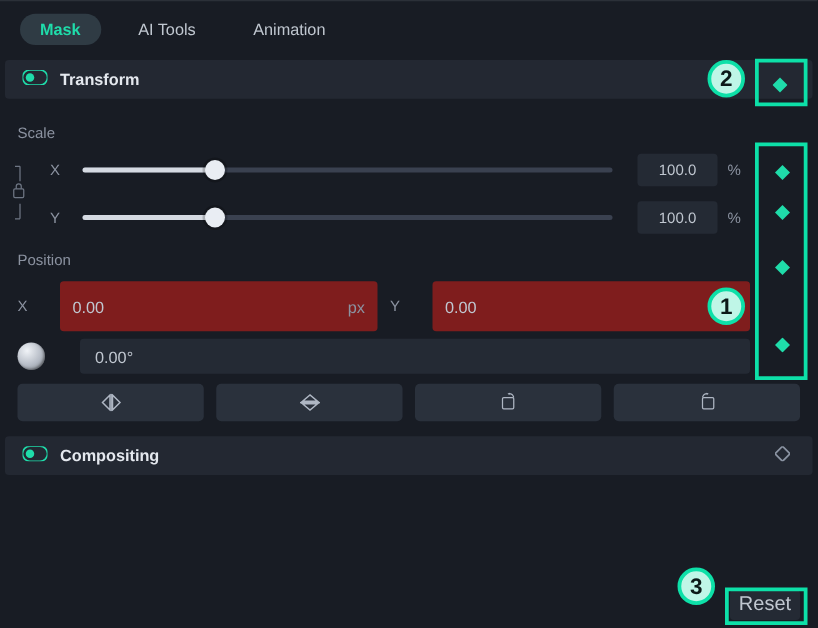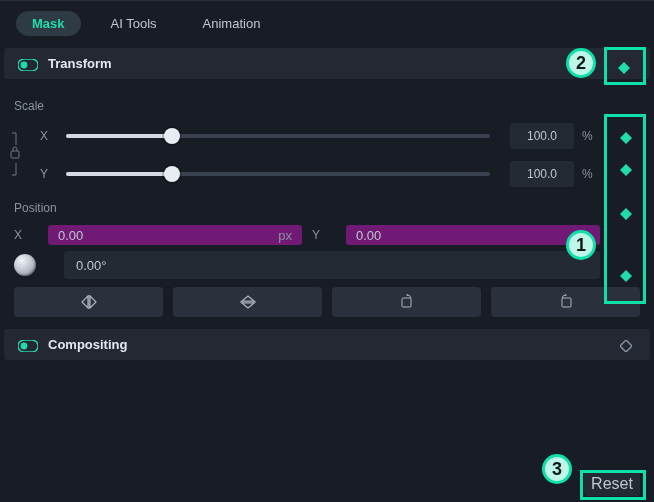--- a/index.html
+++ b/index.html
@@ -27,21 +27,21 @@
     color: #c0c7d0;
   }
   .tab.active {
     background: #2f3b44;
     color: #1fdcaa;
     font-weight: 600;
   }
 
   .section-header {
     display: flex;
-    align-items: flex-end;
+    align-items: flex-start;
     background: #232832;
     padding: 8px 14px;
     margin: 0 4px;
     border-radius: 3px;
   }
   .toggle-eye {
     display: inline-flex;
     align-items: center;
     margin-right: 10px;
   }
@@ -133,22 +133,22 @@
     margin-top: 6px;
   }
   .pos-field {
     display: flex;
     align-items: center;
     gap: 8px;
     flex: 1;
   }
   .pos-input {
     flex: 1;
-    height: 20px;
-    background: #701a75;
+    height: 40px;
+    background: #7f1d1d;
     border-radius: 3px;
     display: flex;
     align-items: center;
     padding: 0 10px;
     color: #c0c7d0;
     justify-content: space-between;
   }
   .pos-input .u { color: #8b92a0; }
 
   .rotate-row {

